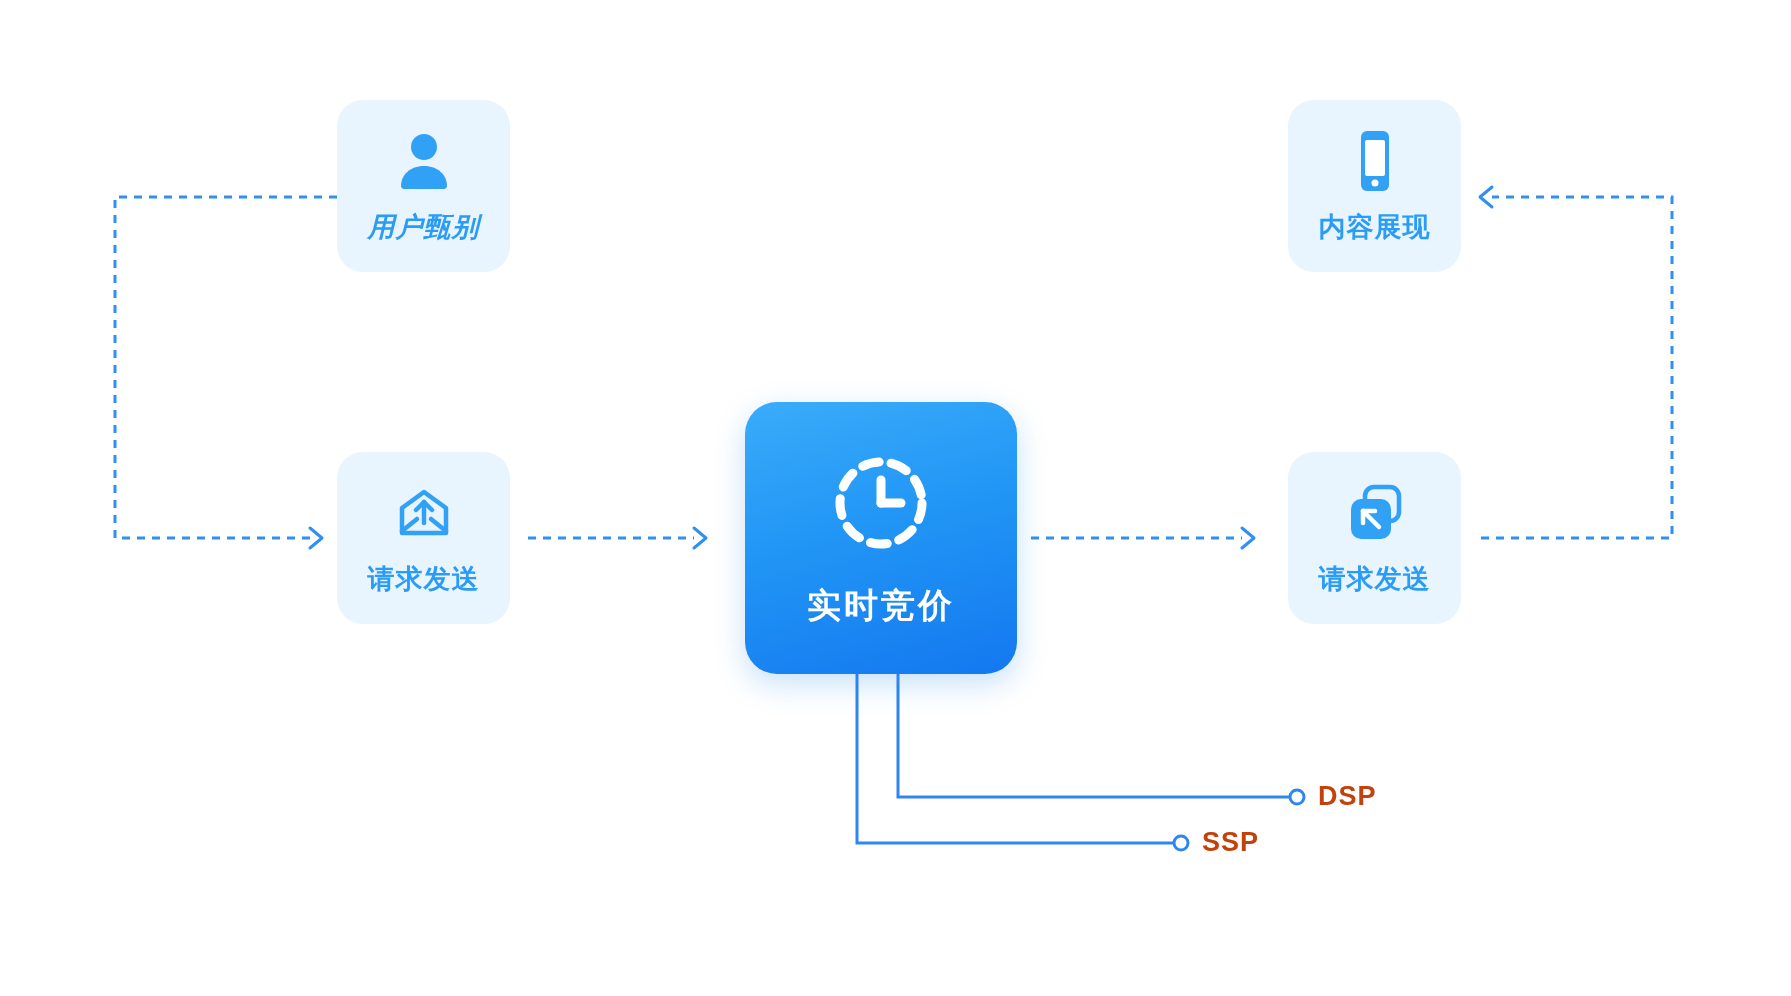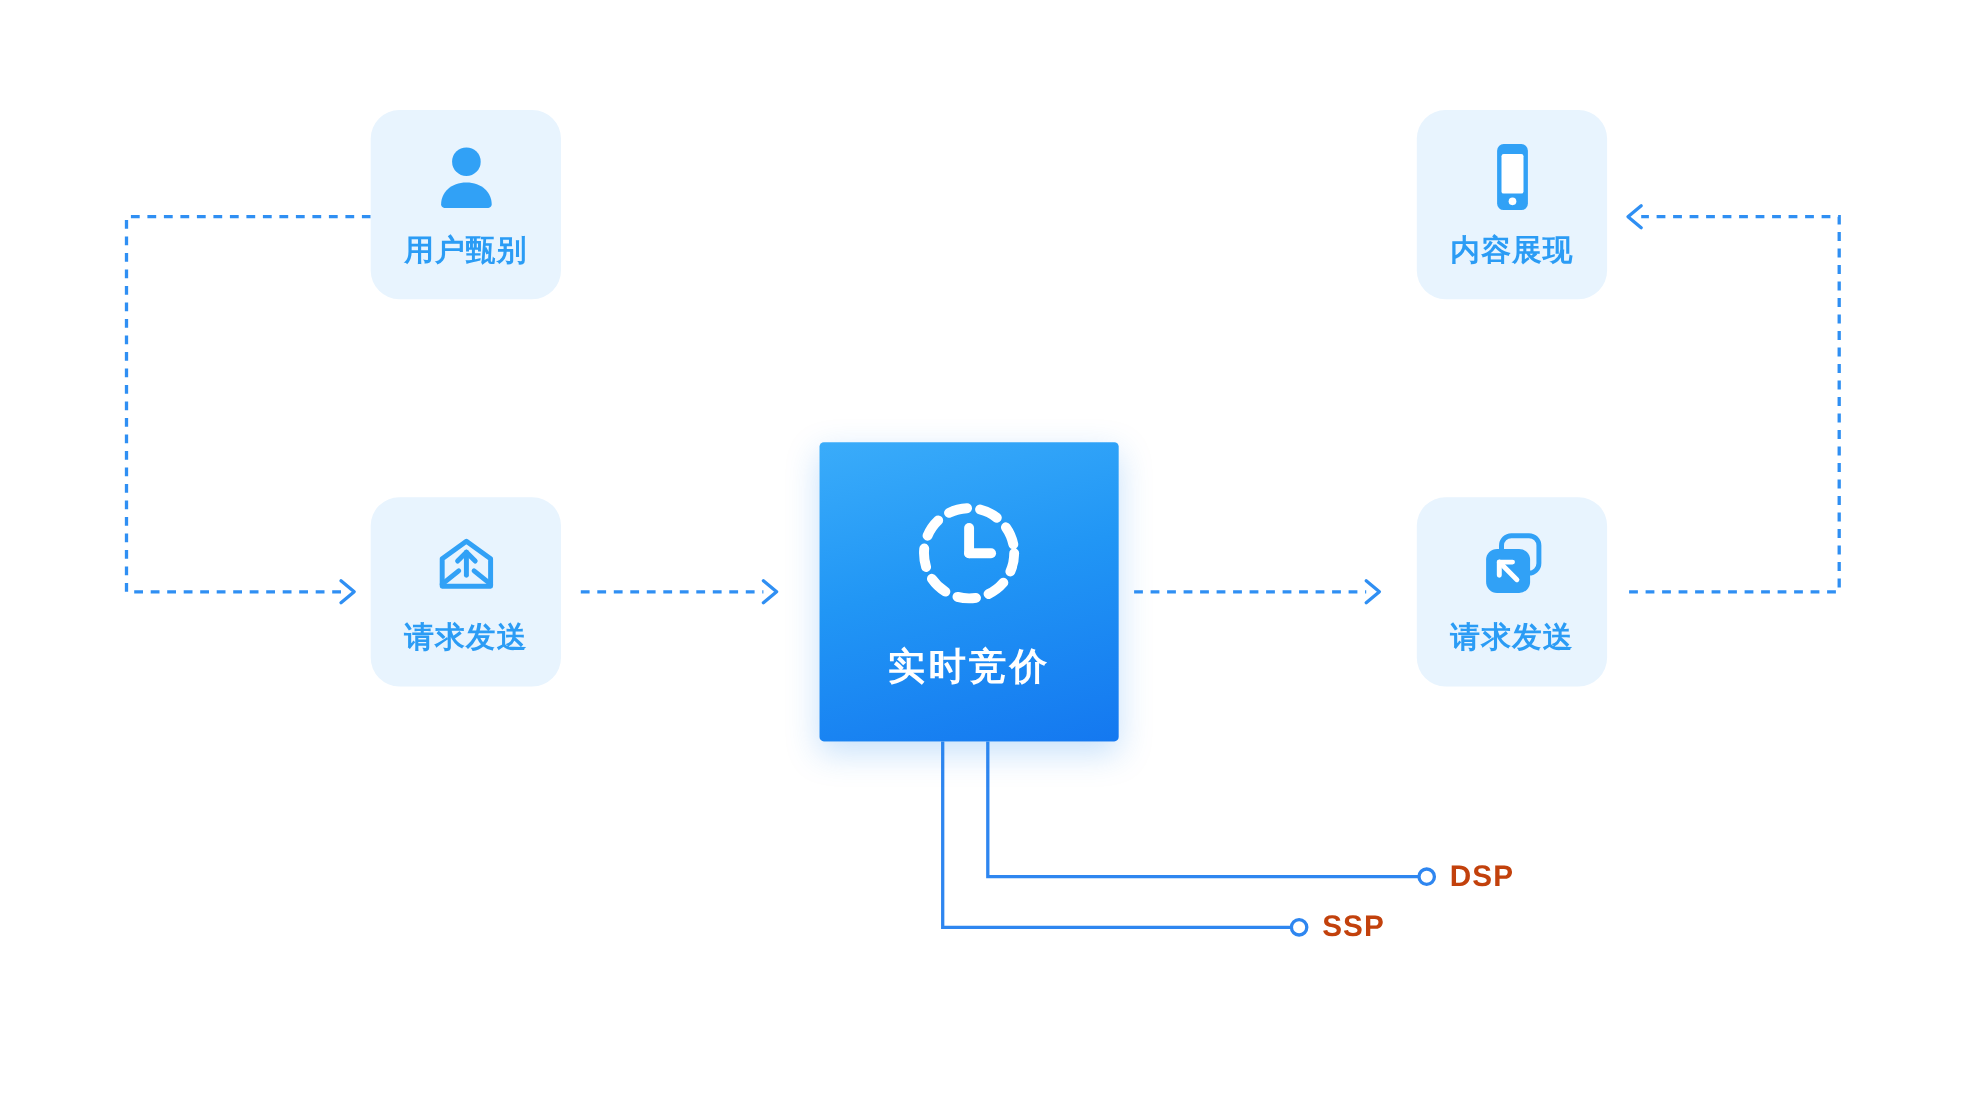--- a/index.html
+++ b/index.html
@@ -42,32 +42,32 @@
     letter-spacing: 1px;
     white-space: nowrap;
   }
   .node .icon { display: block; line-height: 0; }
 
   .node.center {
     left: 745px;
     top: 402px;
     width: 272px;
     height: 272px;
-    border-radius: 4px;
+    border-radius: 32px;
     background: linear-gradient(165deg, #3AACFA 0%, #2196F5 45%, #1478F0 100%);
     gap: 24px;
     box-shadow: 0 10px 30px rgba(33, 134, 240, 0.25);
   }
   .node.center .node-label {
     color: #ffffff;
     font-size: 34px;
     letter-spacing: 3px;
   }
 
-  #node-user        { left: 337px; top: 100px; }
+  #node-user        { left: 337px; top: 100px; font-style: italic; }
   #node-display     { left: 1288px; top: 100px; text-align: right; }
   #node-send-left   { left: 337px; top: 452px; }
   #node-send-right  { left: 1288px; top: 452px; }
 
   .endpoint-label {
     position: absolute;
     font-size: 27px;
     font-weight: 700;
     color: #c2410c;
     letter-spacing: 1px;

